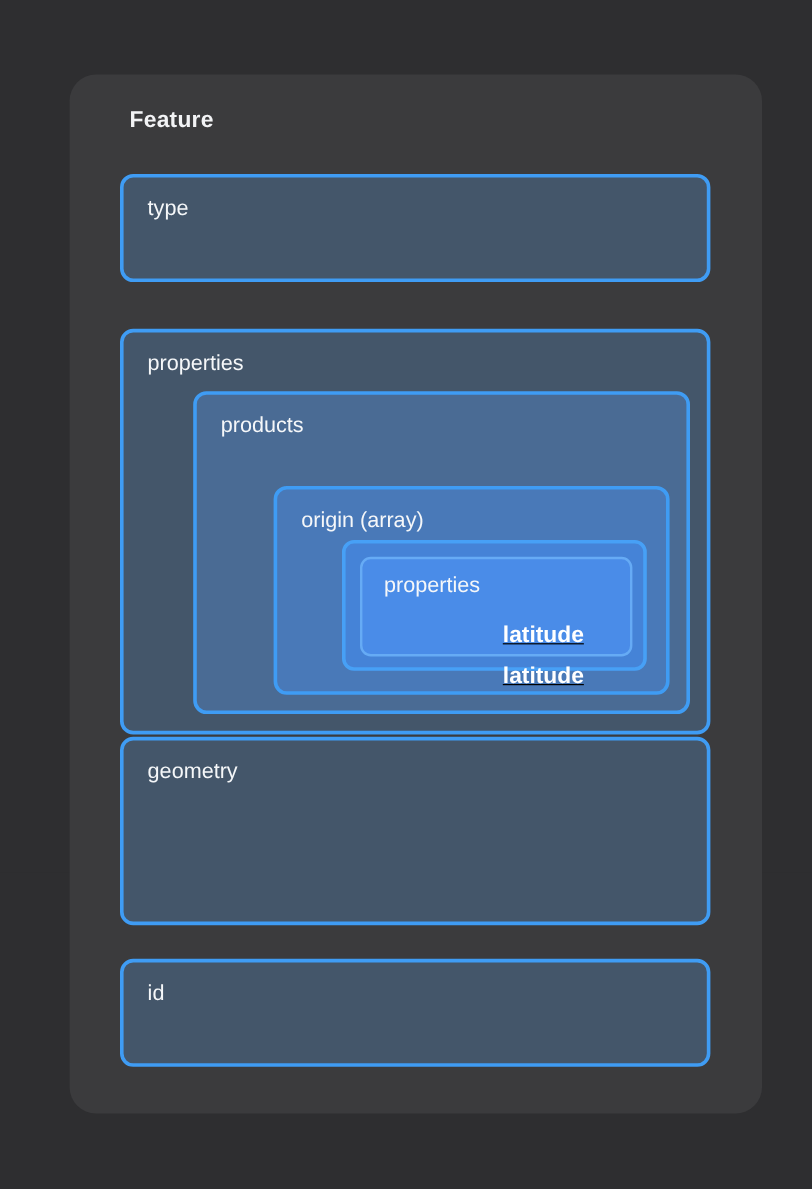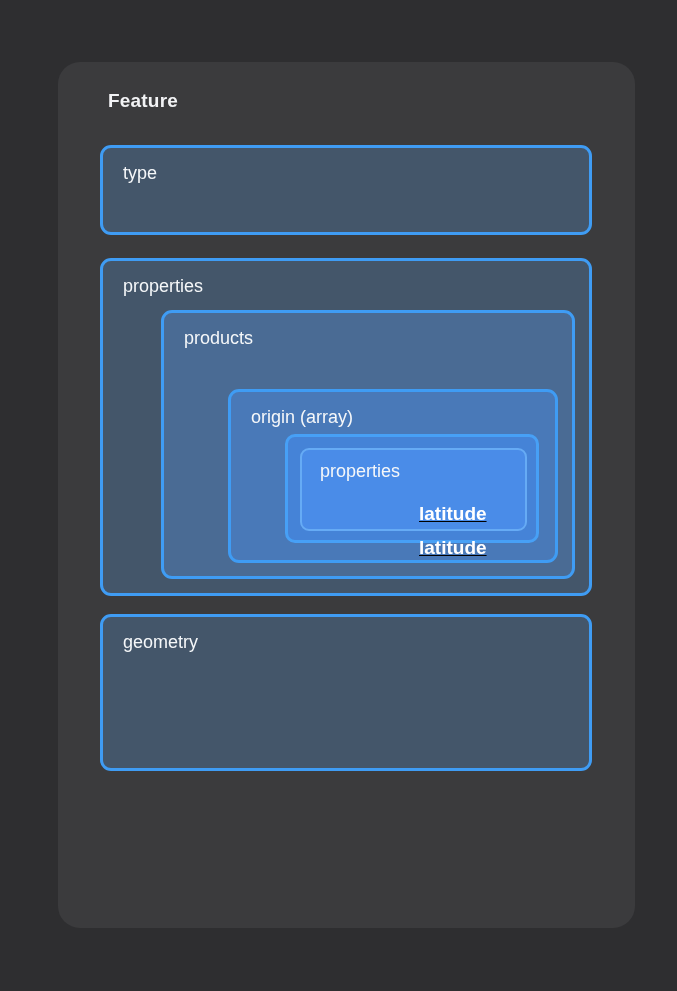--- a/index.html
+++ b/index.html
@@ -47,21 +47,21 @@
     left: 20px;
     top: 15px;
     font-size: 18px;
     font-weight: normal;
     color: #f5f7f9;
     white-space: nowrap;
   }
   
   .lvl1 { background: #44566a; }
   .box-type      { left: 42px; top: 83px;  width: 492px; height: 90px;  }
-  .box-properties{ left: 42px; top: 196px; width: 492px; height: 338px; }
+  .box-properties{ left: 42px; top: 212px; width: 492px; height: 338px; }
   .box-geometry  { left: 42px; top: 552px; width: 492px; height: 157px; }
   .box-id        { left: 42px; top: 737px; width: 492px; height: 90px;  }
   
   .box-products  { left: 58px; top: 49px; right: 14px; bottom: 14px; background: #4a6b94; }
   .box-origin    { left: 64px; top: 49px; right: 14px; bottom: 13px; background: #4979b8; margin-top: 27px; }
   .box-item      { left: 54px; top: 42px; right: 16px; bottom: 17px; background: #4583d7;
                    border-color: #47a0f6; border-radius: 10px; }
   .box-inner-properties {
                    left: 12px; top: 11px; right: 9px; bottom: 9px; background: #4a8ce8;
                    border-color: #66abf5; border-width: 2.5px; border-radius: 9px; }
@@ -114,15 +114,18 @@
 
           </div>
         </div>
       </div>
     </div>
 
     <div class="box lvl1 box-geometry">
       <span class="box-label">geometry</span>
     </div>
 
+    <div class="box lvl1 box-id">
+      <span class="box-label">id</span>
+    </div>
 
   </div>
 </div>
 
 </body></html>

